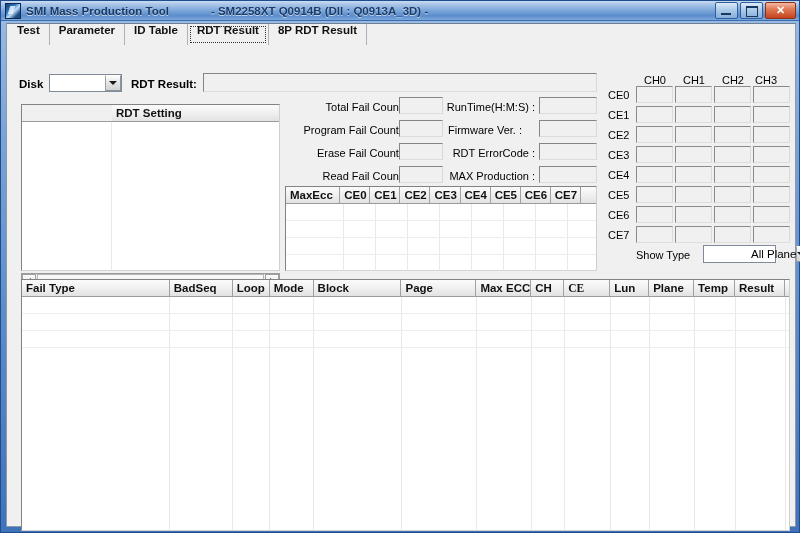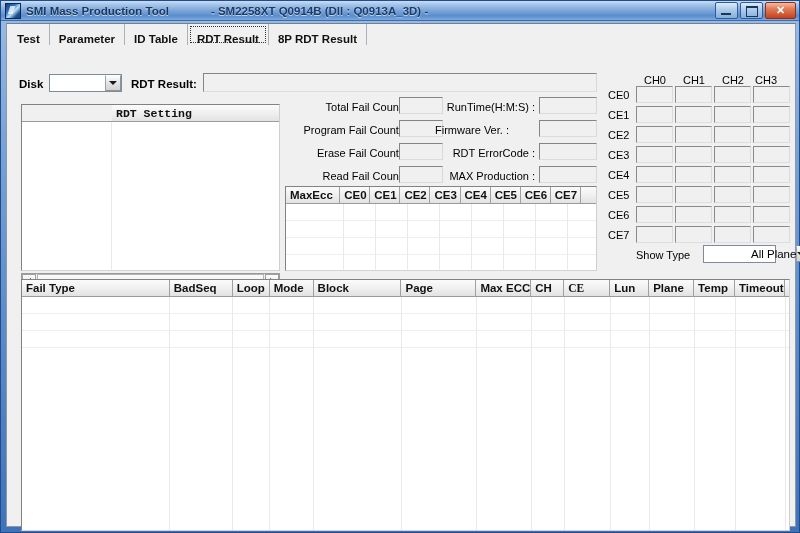--- a/index.html
+++ b/index.html
@@ -69,21 +69,21 @@
     border-top-color:#6f8194;
   }
   
   .tabstrip{
     position:absolute;left:1px;top:0px;height:21px;right:1px;
     display:flex;align-items:stretch;
     border-bottom:1px solid #9aa6b2;
     background:#f0f0f0;
   }
   .tab{
-    display:flex;align-items:flex-end;justify-content:center;
+    display:flex;align-items:flex-start;justify-content:center;
     padding:0 9px;font-size:11.5px;font-weight:bold;color:#111;
     border-right:1px solid #a8b2bd;
     white-space:nowrap;cursor:default;
   }
   .tab.first{border-left:none;}
   .tab.selected{
     position:relative;
     background:#f0f0f0;
   }
   .tab.selected .focusrect{
@@ -127,21 +127,21 @@
         border:1px solid #828282;border-right-color:#cfcfcf;border-bottom-color:#d3d3d3;}
   .grid-head{display:flex;height:17px;box-sizing:border-box;background:#f0f0f0;border-bottom:1px solid #9b9b9b;}
   .gh{
     box-sizing:border-box;height:100%;
     background:linear-gradient(180deg,#fbfbfb 0%,#efefef 55%,#e2e2e2 100%);
     border-right:1px solid #a0a0a0;
     display:flex;align-items:center;
     padding-left:4px;font-size:11.5px;font-weight:bold;color:#111;
     white-space:nowrap;overflow:hidden;
   }
-  .gh.last{border-right:none;font-family:Liberation Mono, monospace;}
+  .gh.last{border-right:none;}
   .grid-body{position:absolute;left:0;right:0;top:17px;bottom:0;overflow:hidden;background:#fff;}
   .vline{position:absolute;top:0;bottom:0;width:1px;background:#e9e9e9;}
   .hline{position:absolute;left:0;right:0;height:1px;background:#eeeeee;}
 
   
   .hsb{
     position:absolute;box-sizing:border-box;height:15px;
     background:#f0f0f0;border:1px solid #9b9b9b;display:flex;align-items:stretch;
   }
   .sbtn{
@@ -236,21 +236,21 @@
 
       <span class="lbl" style="position:absolute;left:290px;top:102px;width:108px;text-align:right;">Erase Fail Count :</span>
       <div class="ro" style="position:absolute;left:392px;top:98px;width:44px;height:17px;"></div>
 
       <span class="lbl" style="position:absolute;left:295px;top:125px;width:103px;text-align:right;">Read Fail Count:</span>
       <div class="ro" style="position:absolute;left:392px;top:121px;width:44px;height:17px;"></div>
 
       <span class="lbl" style="position:absolute;left:428px;top:56px;width:100px;text-align:right;">RunTime(H:M:S) :</span>
       <div class="ro" style="position:absolute;left:532px;top:52px;width:58px;height:17px;"></div>
 
-      <span class="lbl" style="position:absolute;left:428px;top:79px;width:100px;text-align:left;">Firmware Ver. :</span>
+      <span class="lbl" style="position:absolute;left:428px;top:79px;width:100px;text-align:center;">Firmware Ver. :</span>
       <div class="ro" style="position:absolute;left:532px;top:75px;width:58px;height:17px;"></div>
 
       <span class="lbl" style="position:absolute;left:428px;top:102px;width:100px;text-align:right;">RDT ErrorCode :</span>
       <div class="ro" style="position:absolute;left:532px;top:98px;width:58px;height:17px;"></div>
 
       <span class="lbl" style="position:absolute;left:420px;top:125px;width:108px;text-align:right;">MAX Production :</span>
       <div class="ro" style="position:absolute;left:532px;top:121px;width:58px;height:17px;"></div>
 
       <div class="grid" style="left:278px;top:141px;width:312px;height:85px;">
         <div class="grid-head">
@@ -349,21 +349,21 @@
           <div class="gh" style="width:37px;">Loop</div>
           <div class="gh" style="width:44px;">Mode</div>
           <div class="gh" style="width:88px;">Block</div>
           <div class="gh" style="width:75px;">Page</div>
           <div class="gh" style="width:55px;">Max ECC</div>
           <div class="gh" style="width:33px;">CH</div>
           <div class="gh" style="width:46px;font-family:Liberation Serif, serif;">CE</div>
           <div class="gh" style="width:39px;">Lun</div>
           <div class="gh" style="width:45px;">Plane</div>
           <div class="gh" style="width:41px;">Temp</div>
-          <div class="gh" style="width:50px;">Timeout</div>
+          <div class="gh" style="width:50px;">Result</div>
           <div class="gh last" style="flex:1;"></div>
         </div>
         <div class="grid-body">
           <div class="vline" style="left:147px;"></div>
           <div class="vline" style="left:210px;"></div>
           <div class="vline" style="left:247px;"></div>
           <div class="vline" style="left:291px;"></div>
           <div class="vline" style="left:379px;"></div>
           <div class="vline" style="left:454px;"></div>
           <div class="vline" style="left:509px;"></div>

